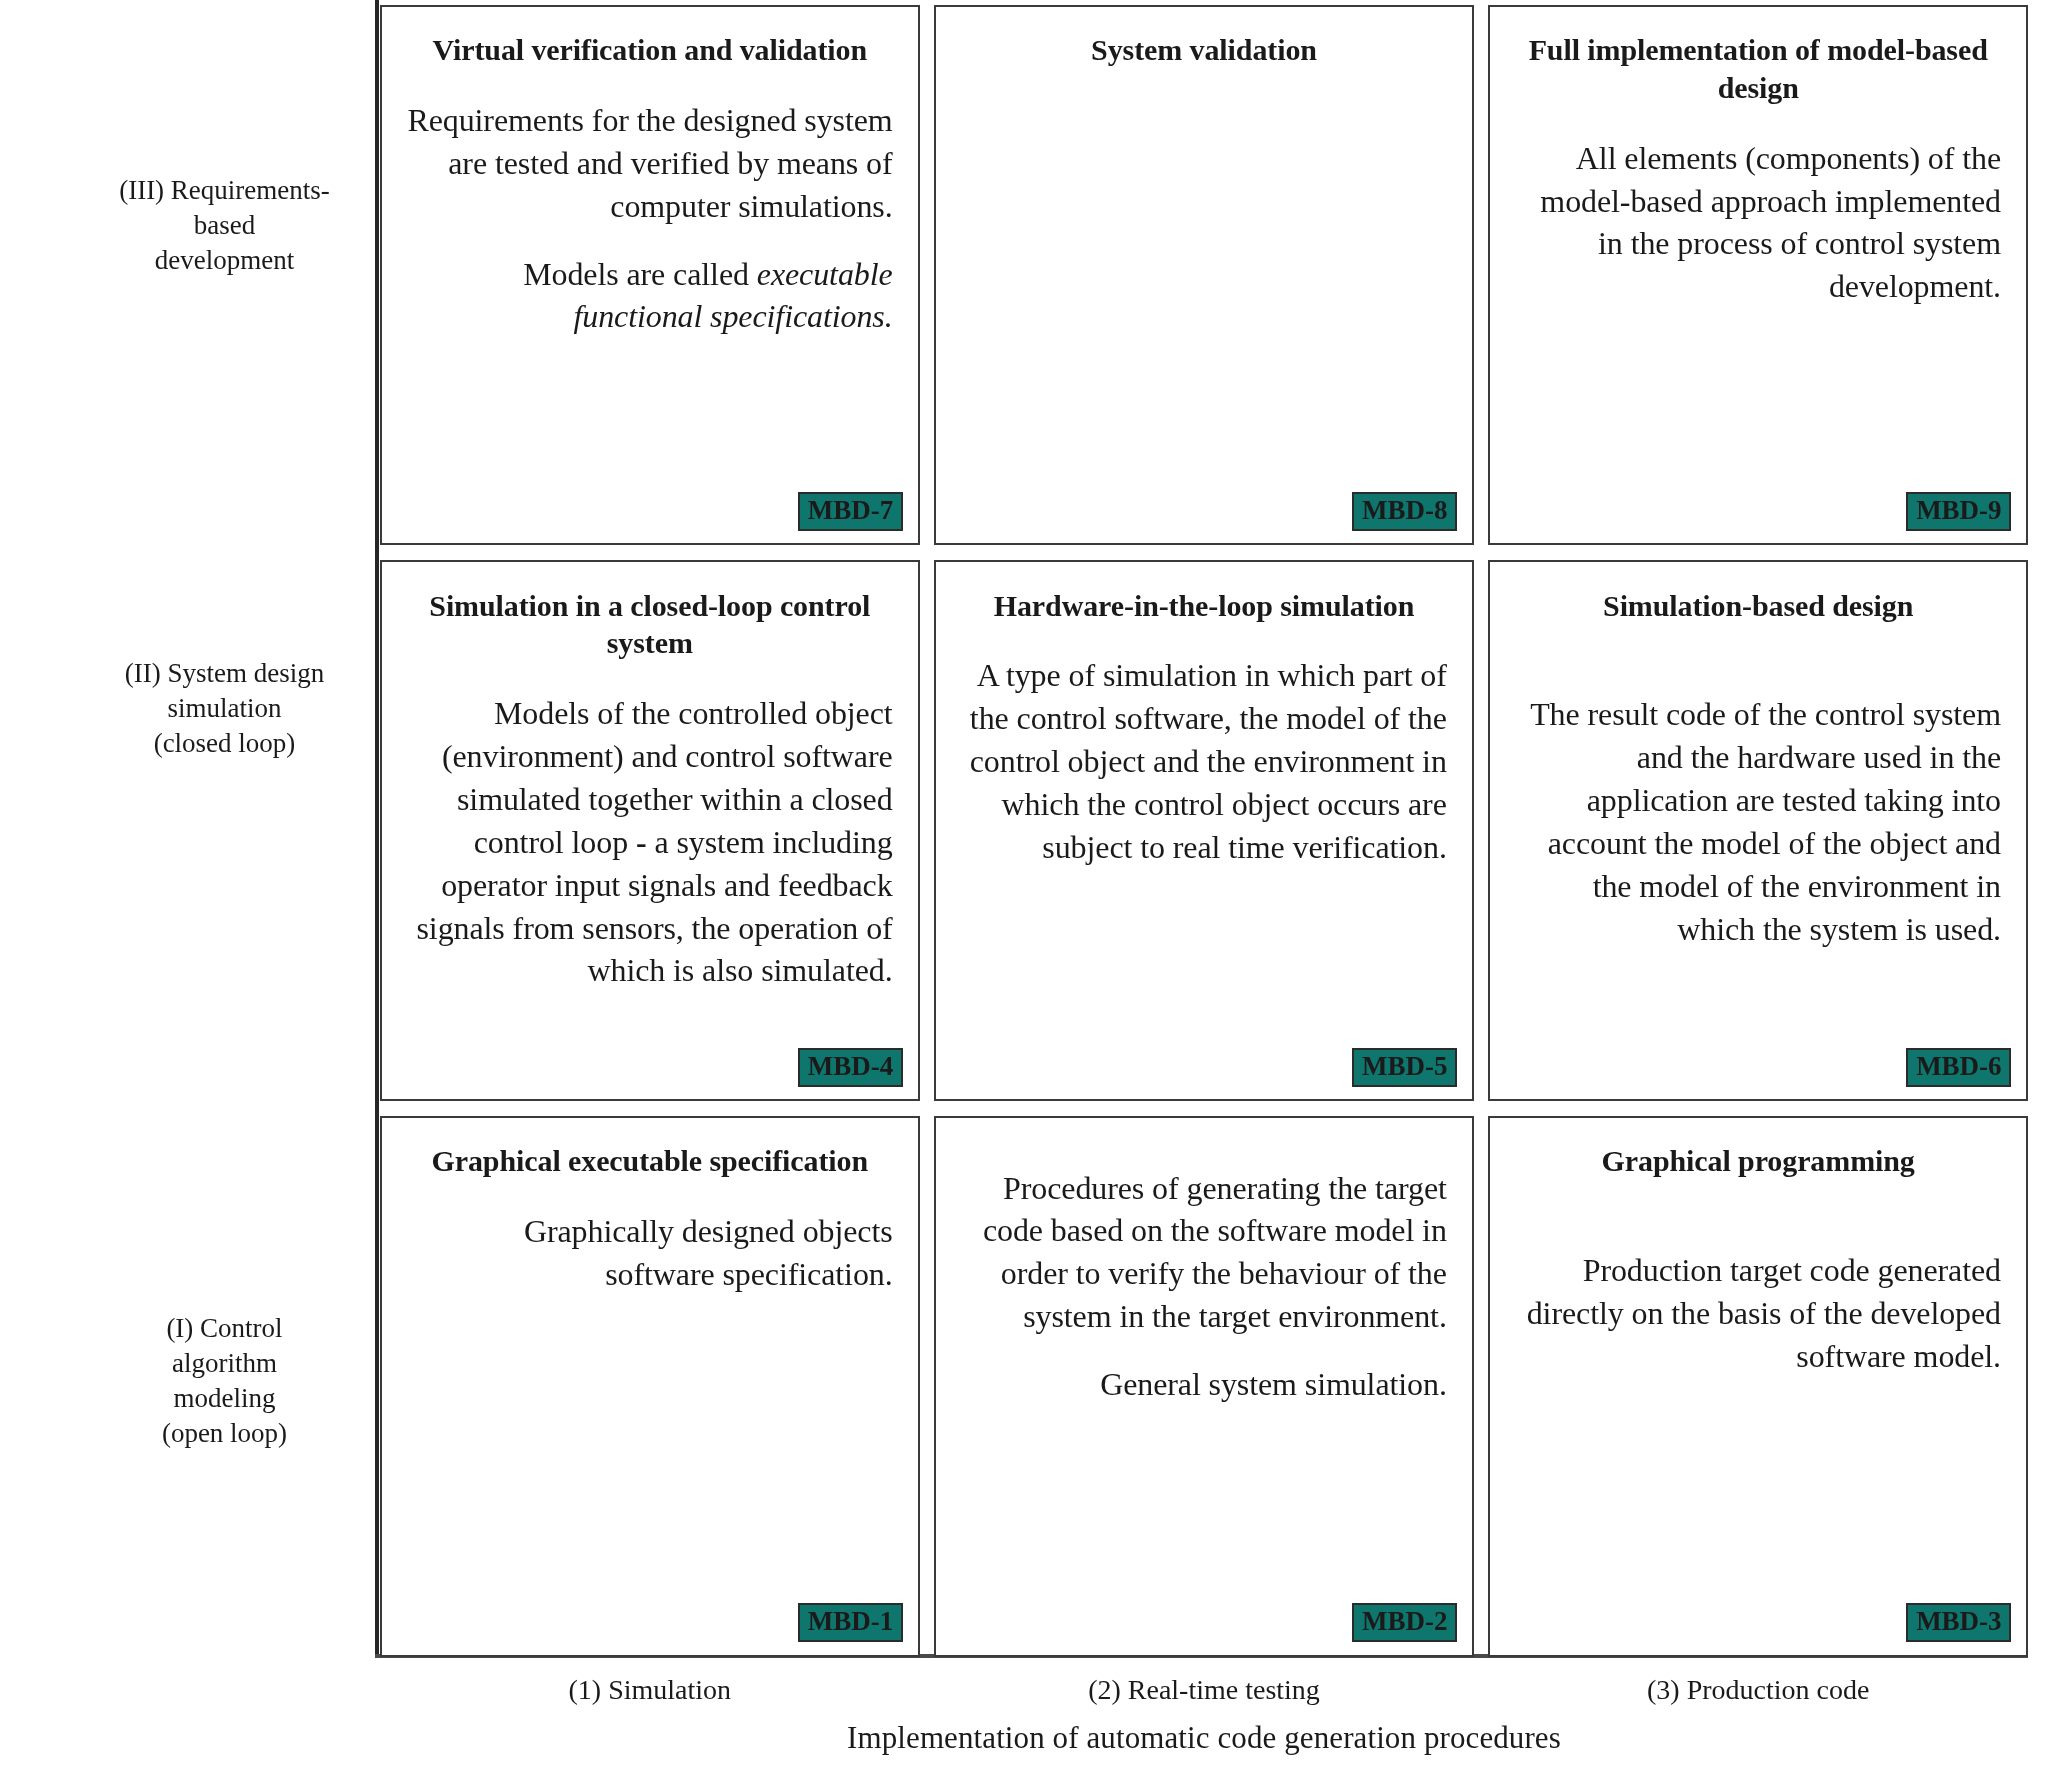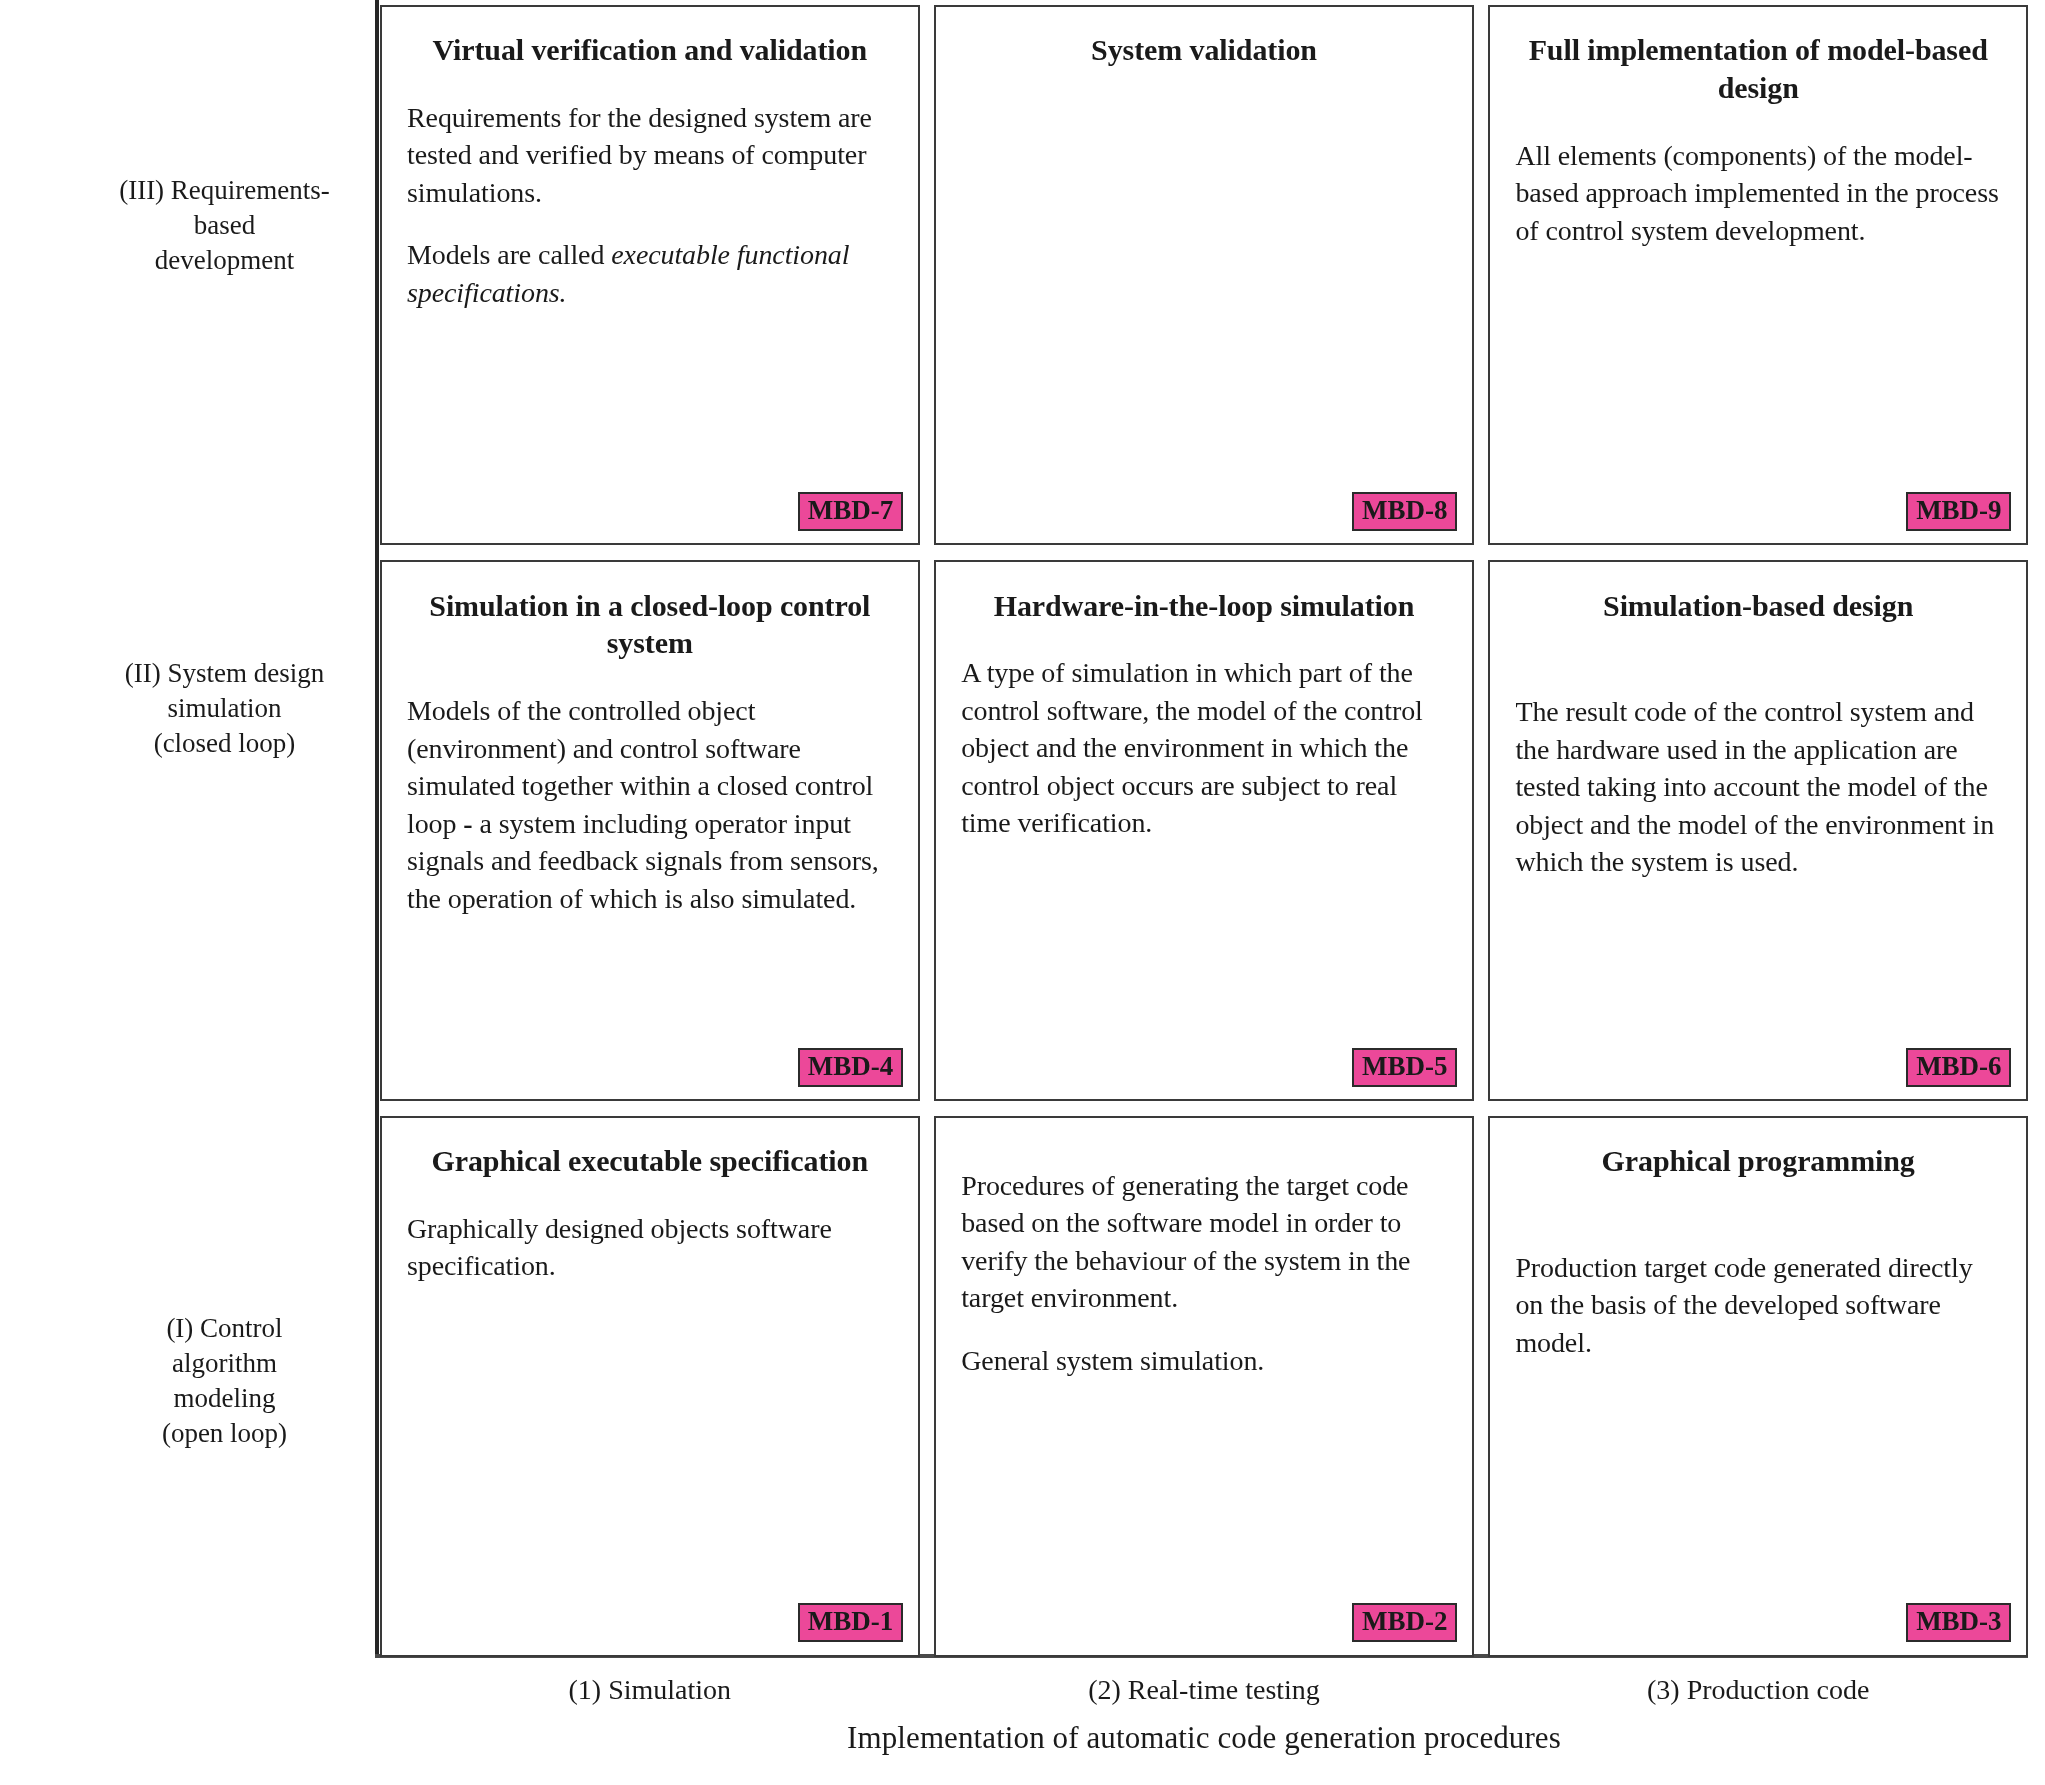--- a/index.html
+++ b/index.html
@@ -106,42 +106,42 @@
   .card-title {
     font-size: 30px;
     font-weight: bold;
     text-align: center;
     line-height: 1.26;
     margin: 5.6px 7.8px 0 7.8px;
     letter-spacing: -0.1px;
   }
   .card-body {
     margin-top: 30px;
-    font-size: 28px;
+    font-size: 32px;
     line-height: 1.34;
-    text-align: left;
+    text-align: right;
     letter-spacing: -0.1px;
   }
   .card-body p {
     margin: 0 0 25px 0;
   }
   .card-body p:last-child { margin-bottom: 0; }
   .card-body .it { font-style: italic; }
   .card-body .bd { font-weight: bold; }
 
   .card-tag {
     position: absolute;
     right: 14.6px;
     bottom: 12.3px;
     border: 2.2px solid #2b2b2b;
     padding: 2.2px 7.8px 4.5px 7.8px;
     font-size: 27px;
     font-weight: bold;
     line-height: 1.05;
-    background: #ec4899;
+    background: #0f766e;
     white-space: nowrap;
   }
 
   
   .card.t1 .card-body { margin-top: 69px; }
 
   
   #col-labels {
     position: absolute;
     left: 380px;

